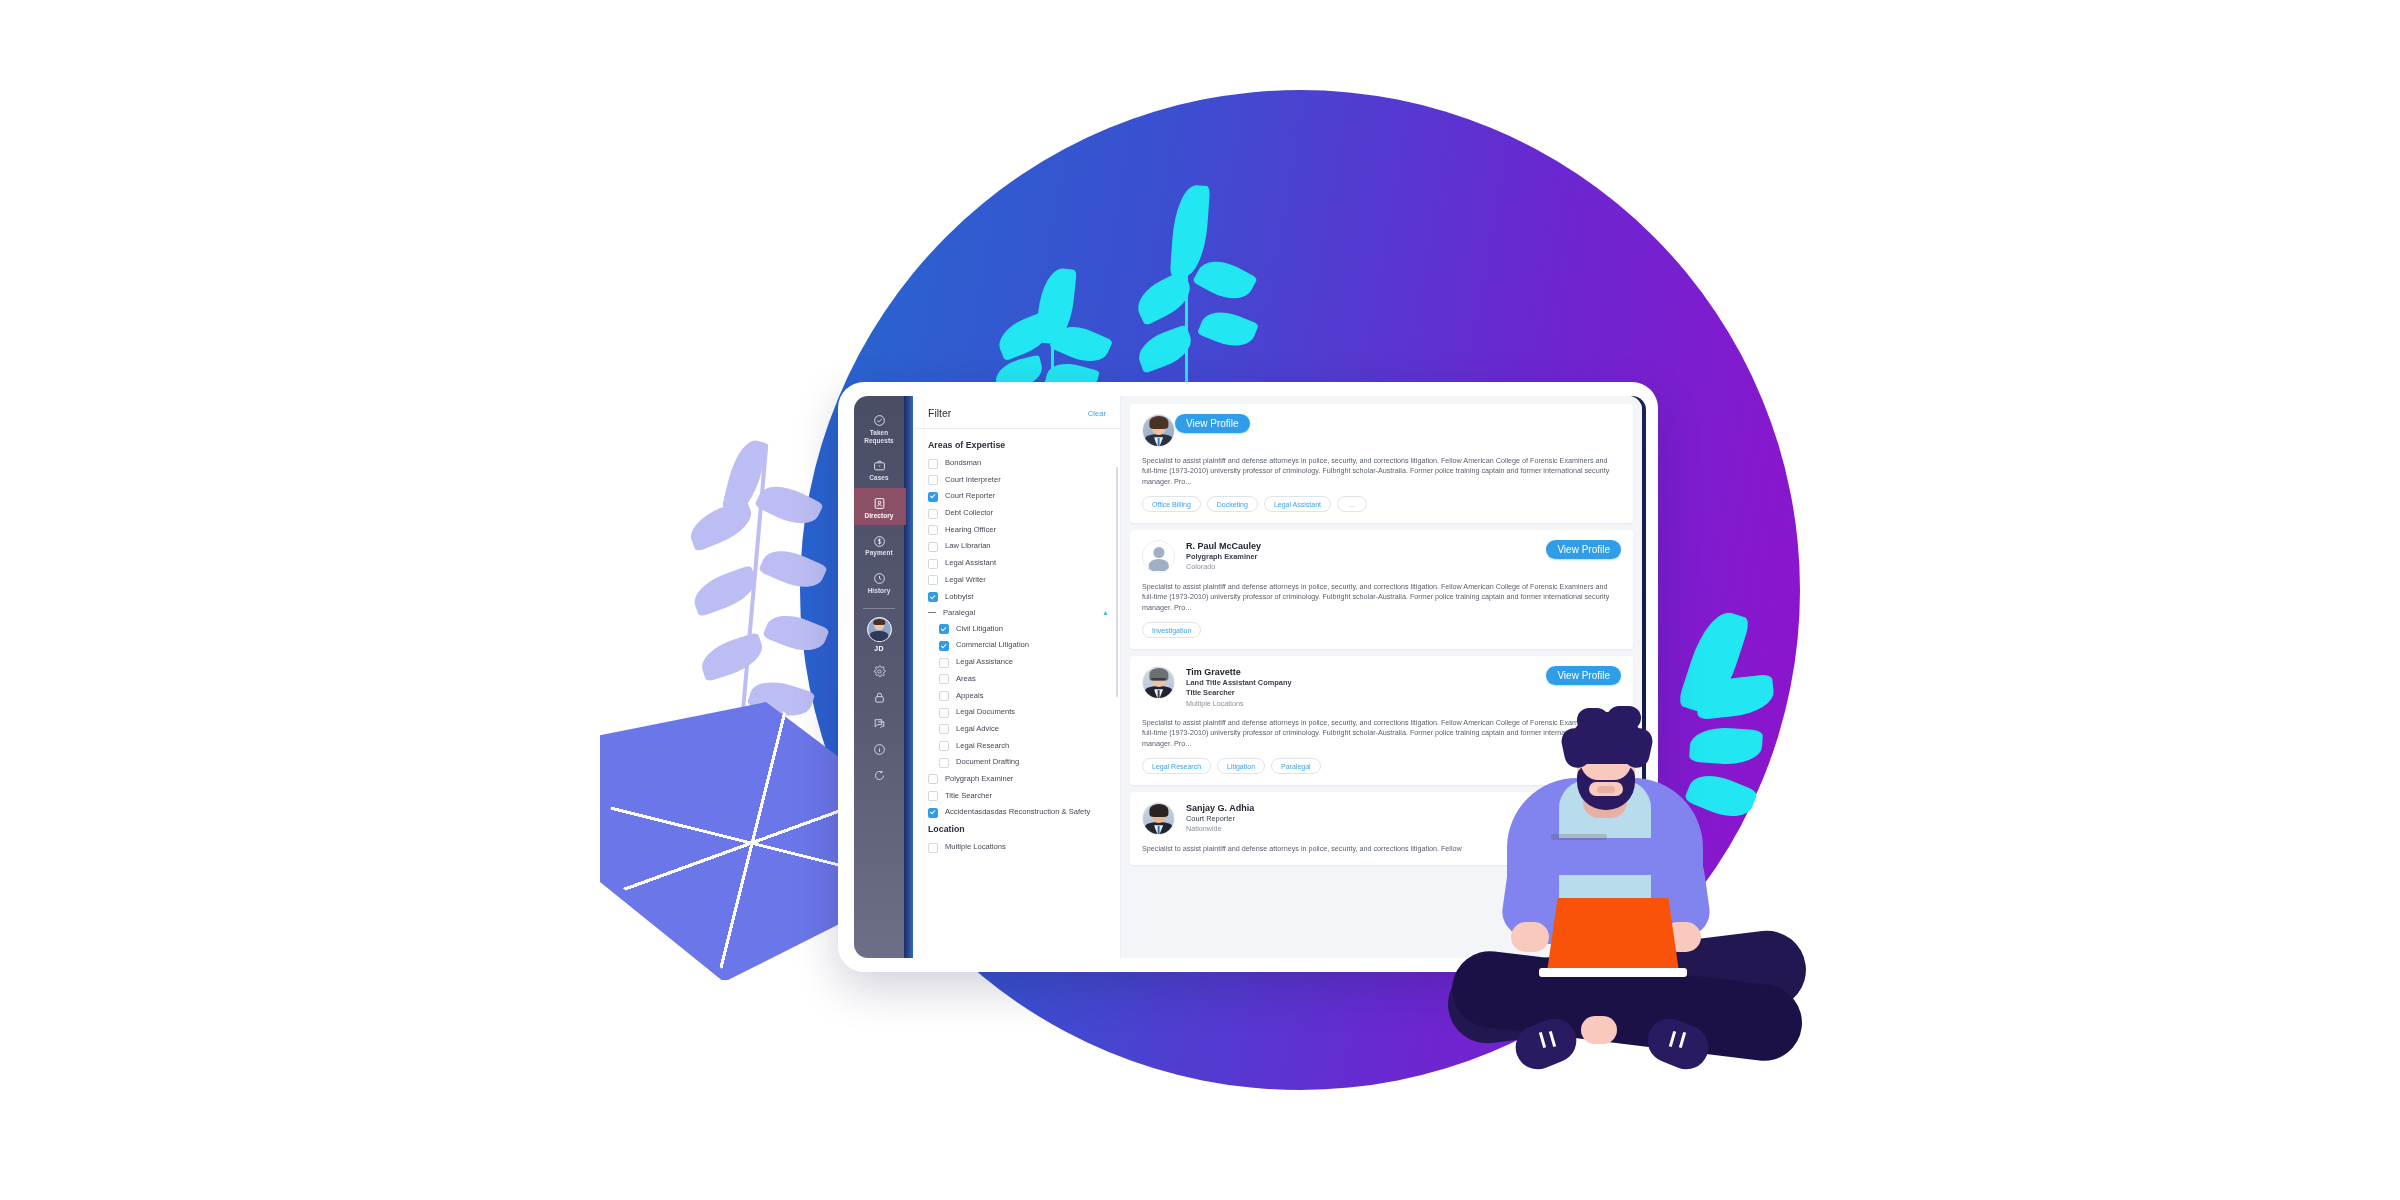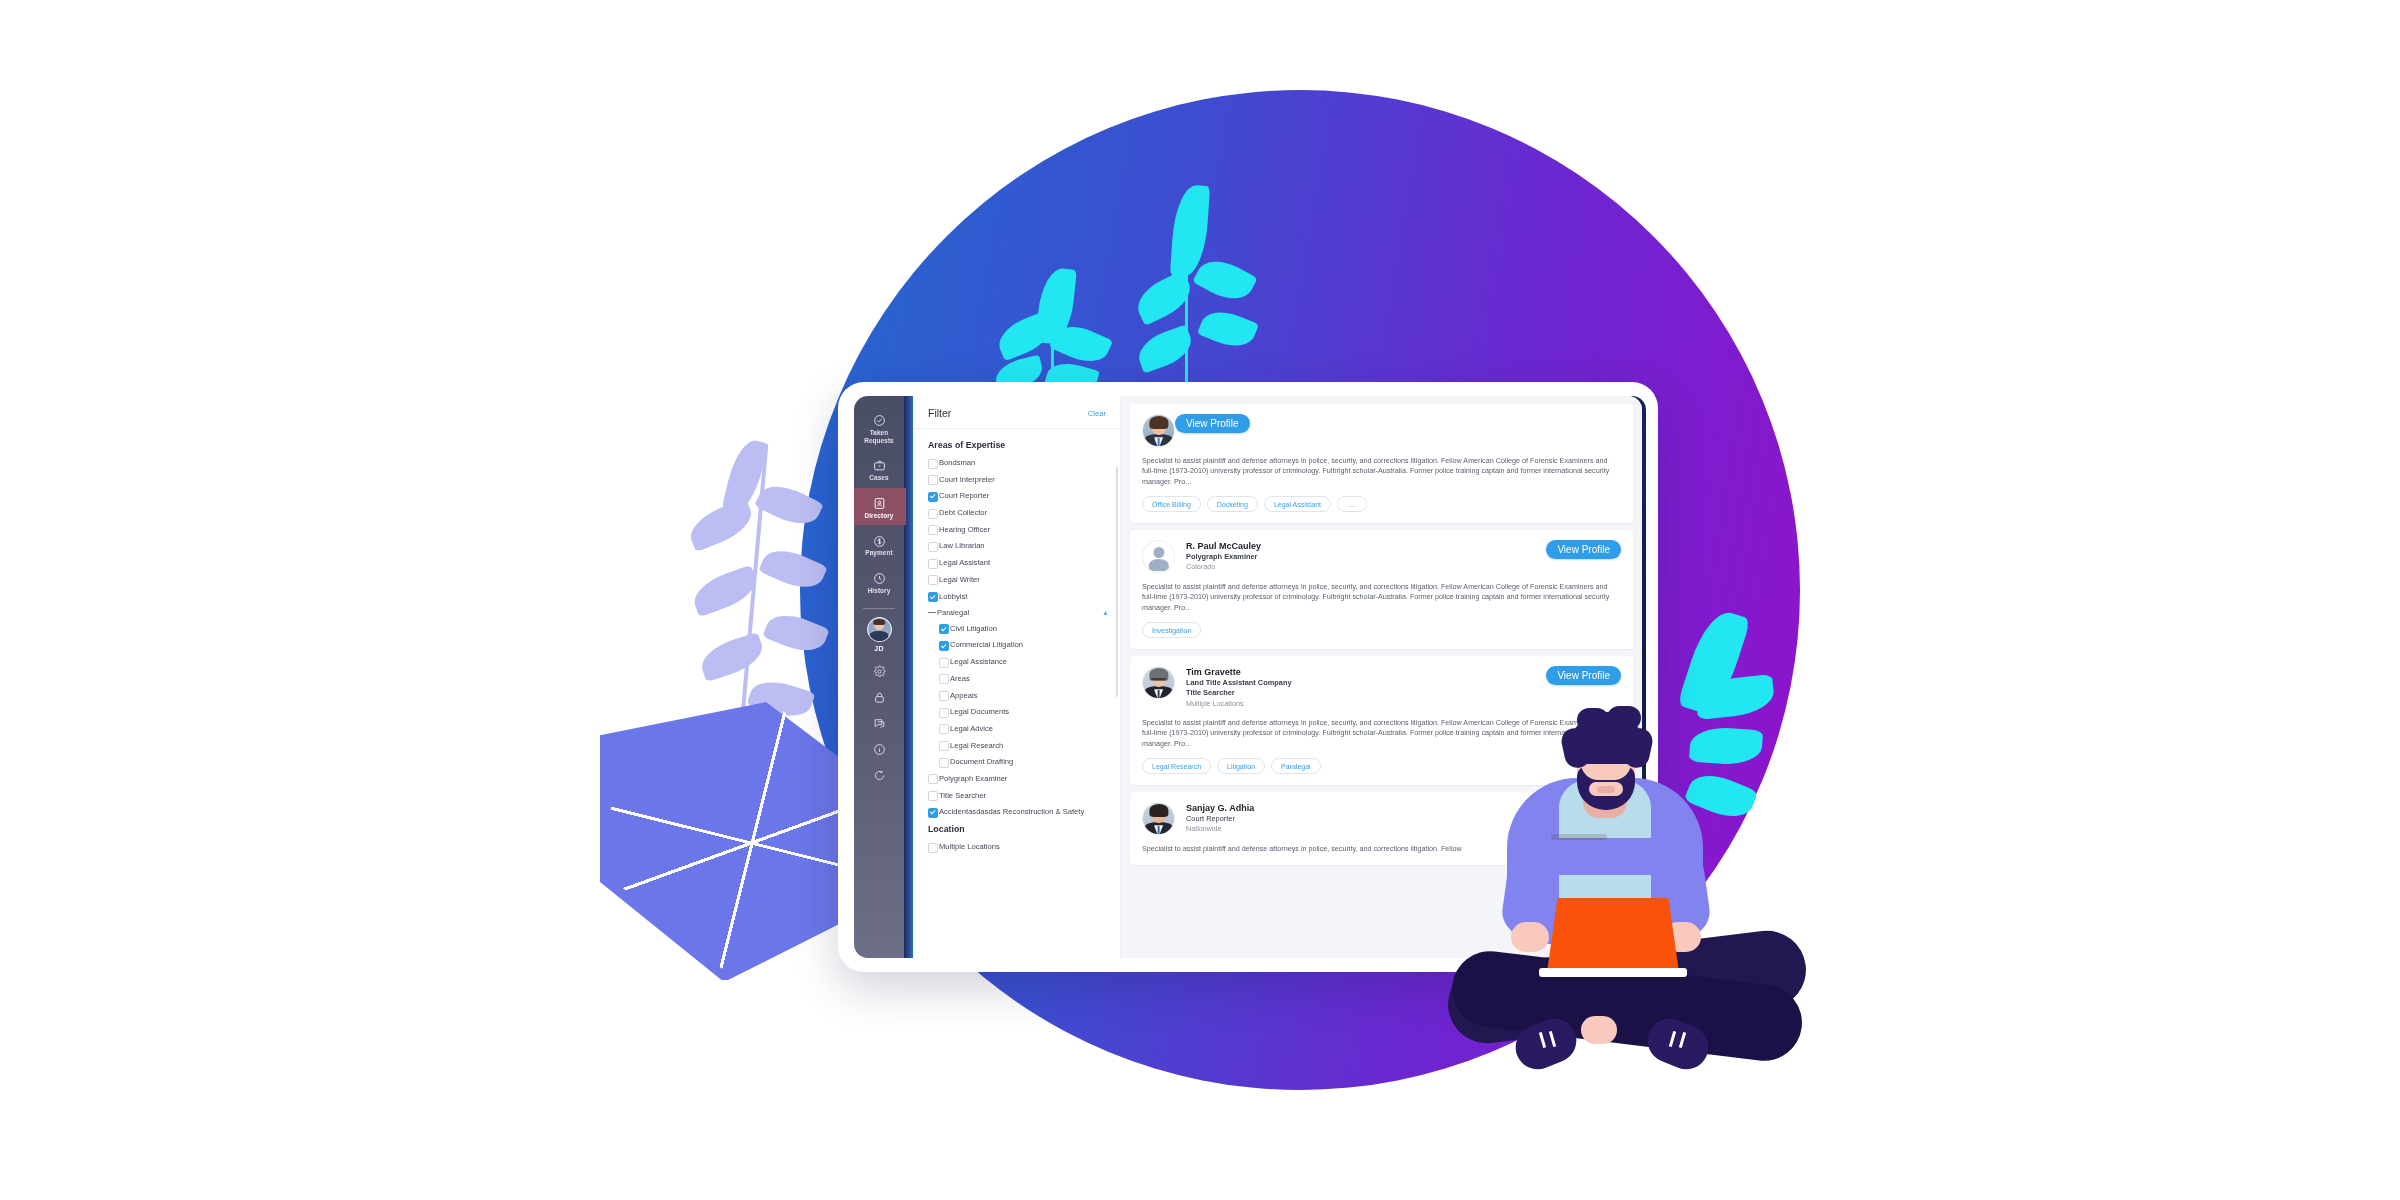--- a/index.html
+++ b/index.html
@@ -101,21 +101,21 @@
   .opt{display:flex;align-items:flex-start;margin-bottom:6.2px;cursor:pointer;}
   .opt .cb{
     width:8px;height:8px;border:1px solid #d3d6de;border-radius:2px;background:#fff;
     flex:0 0 8px;margin-top:.5px;position:relative;
   }
   .opt .cb.on{background:#2f9de8;border-color:#2f9de8;}
   .opt .cb.on:after{
     content:"";position:absolute;left:2.2px;top:.6px;width:2.2px;height:4.4px;
     border:solid #fff;border-width:0 1.2px 1.2px 0;transform:rotate(43deg);
   }
-  .opt .tx{font-size:7.6px;color:#434855;margin-left:1px;line-height:9.4px;}
+  .opt .tx{font-size:7.6px;color:#434855;margin-left:7px;line-height:9.4px;}
   .opt.group{align-items:center;}
   .opt .minus{
     width:8px;flex:0 0 8px;height:8px;position:relative;
   }
   .opt .minus:after{
     content:"";position:absolute;left:0;top:3.3px;width:8px;height:1.3px;background:#6d7381;
   }
   .opt .caret{margin-left:auto;margin-right:12px;color:#54b3ef;font-size:7px;line-height:1;}
   .sub{padding-left:11px;}
 

